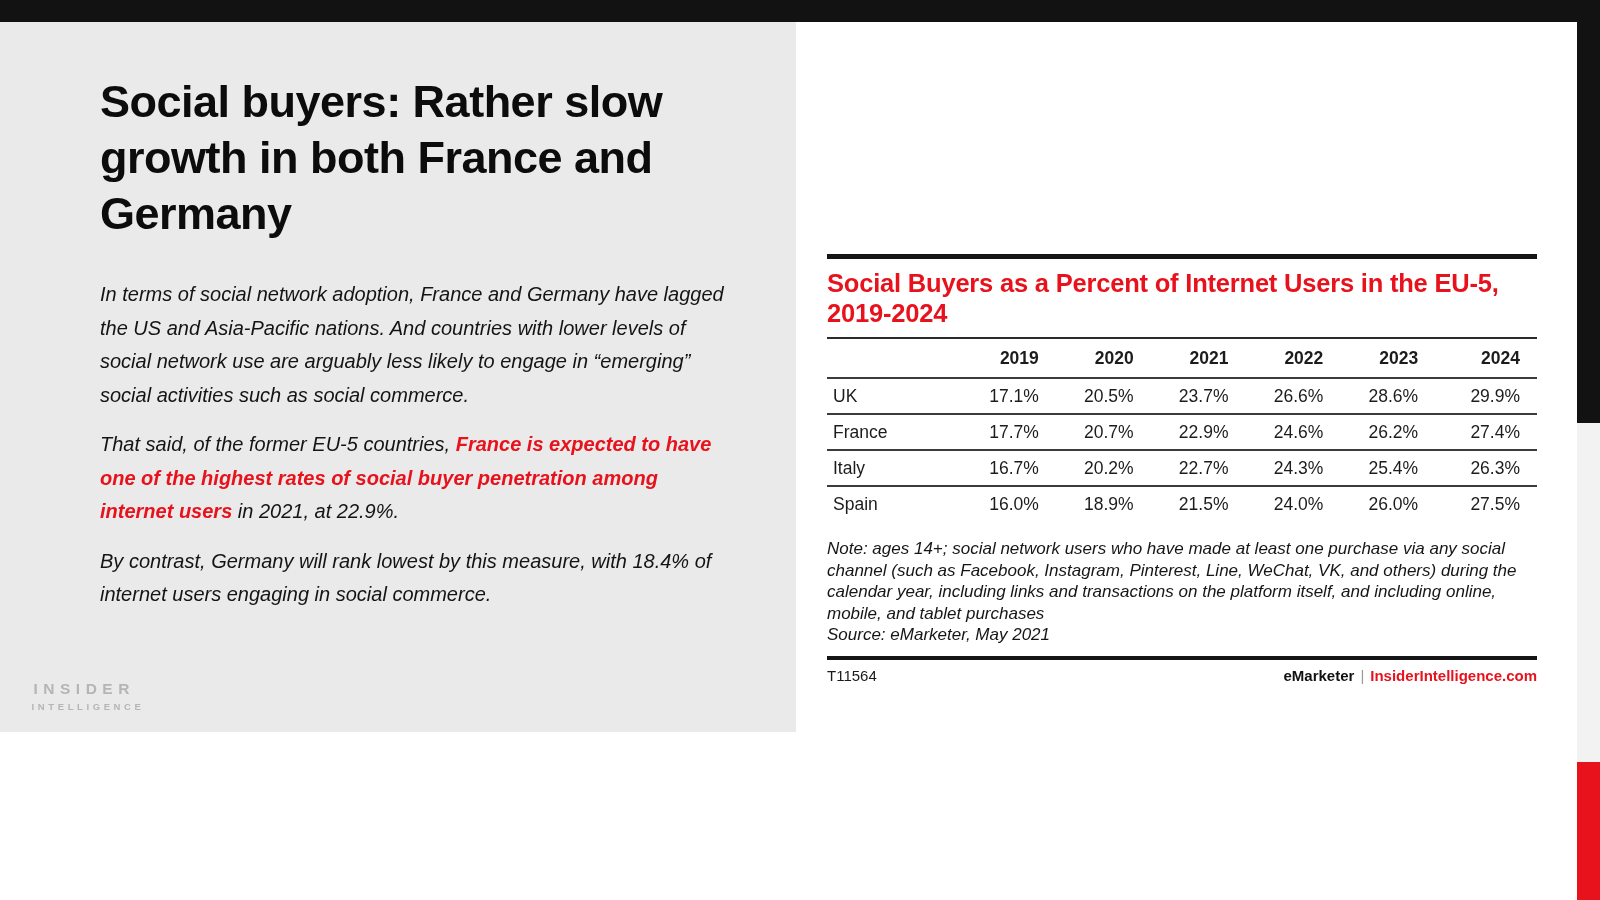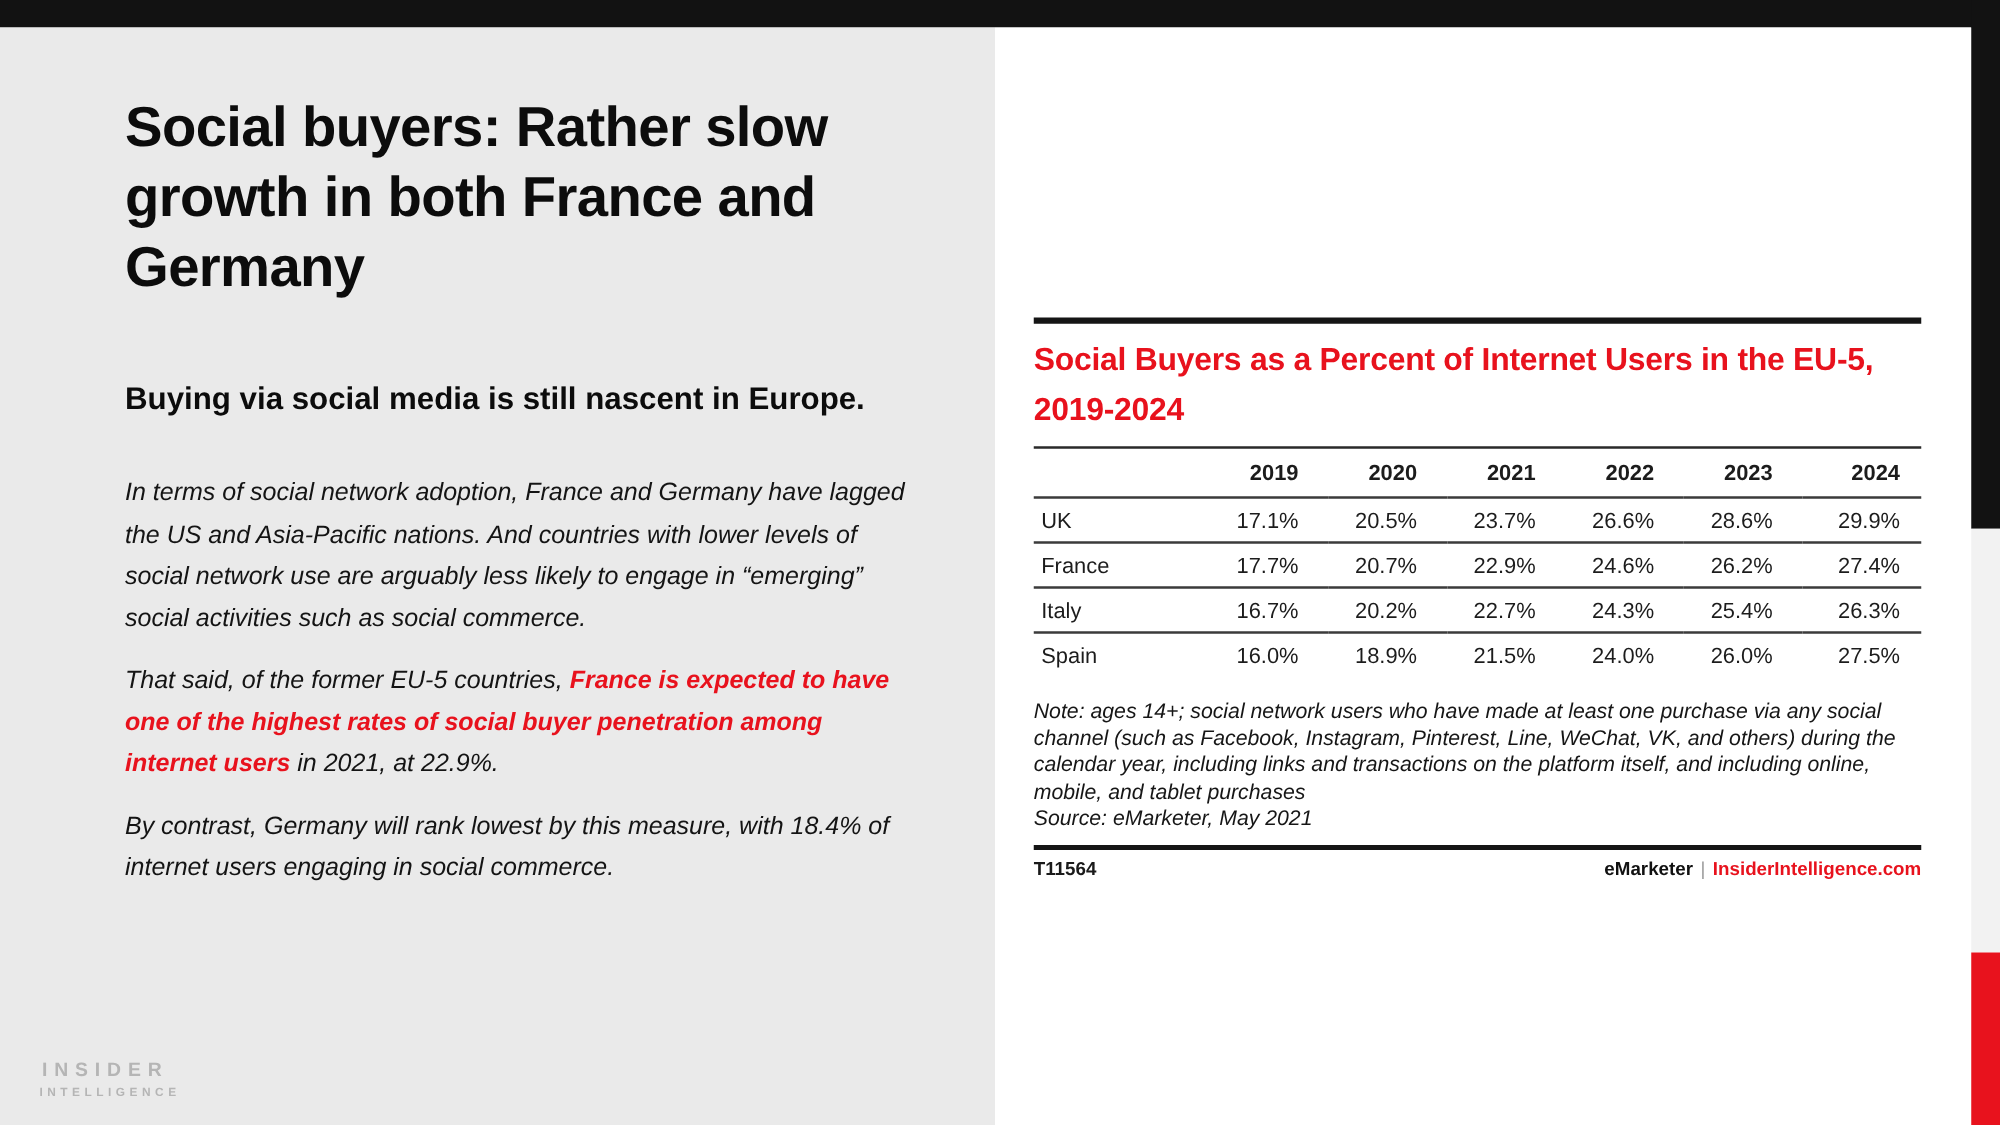--- a/index.html
+++ b/index.html
@@ -14,21 +14,21 @@
   }
   
   .topbar {
     position: absolute; left: 0; top: 0;
     width: 1600px; height: 22px;
     background: var(--bar-black, #121212);
   }
   
   .left-panel {
     position: absolute; left: 0; top: 22px;
-    width: 796px; height: 878px;
+    width: 796px; height: 710px;
     background: var(--panel-gray, #eaeaea);
   }
   .left-inner { padding: 52px 0 0 100px; }
   .slide-title {
     margin: 0;
     width: 565px;
     font-size: 45px;
     line-height: 56px;
     font-weight: bold;
     letter-spacing: -0.5px;
@@ -78,21 +78,21 @@
     background: #ffffff;
   }
   .chart {
     position: absolute; left: 31px; top: 232px;
     width: 710px;
   }
   .rule-top { height: 5px; background: #151515; }
   .chart-title {
     margin: 9px 0 0 0;
     font-size: 25.5px;
-    line-height: 40px;
+    line-height: 30px;
     font-weight: bold;
     letter-spacing: -0.2px;
     color: var(--accent-red, #e8121d);
   }
   .rule-thin { height: 2px; background: #2a2a2a; margin-top: 9px; }
   table.data {
     width: 100%;
     table-layout: fixed;
     border-collapse: collapse;
     font-size: 17.5px;
@@ -117,21 +117,21 @@
     line-height: 21.5px;
     font-style: italic;
     color: #161616;
   }
   .source { margin-top: 0; }
   .rule-bottom { height: 4px; background: #151515; margin-top: 10px; }
   .chart-footer {
     display: flex; justify-content: space-between; align-items: baseline;
     margin-top: 7px; font-size: 15px;
   }
-  .chart-id { font-weight: bold; color: #1a1a1a; }
+  .chart-id { font-weight: normal; color: #1a1a1a; }
   .brand-em { font-weight: bold; color: #111; }
   .brand-sep { color: #999; margin: 0 6px; font-weight: normal; }
   .brand-ii { font-weight: bold; color: var(--accent-red, #e8121d); text-decoration: none; cursor: pointer; }
   
   .edge-black {
     position: absolute; left: 1577px; top: 0;
     width: 23px; height: 423px; background: var(--bar-black, #121212);
   }
   .edge-gray {
     position: absolute; left: 1577px; top: 423px;
@@ -145,21 +145,20 @@
 </head>
 <body>
 
 <div class="slide">
 
   <div class="topbar"></div>
 
   <section class="left-panel">
     <div class="left-inner">
       <h1 class="slide-title">Social buyers: Rather slow growth in both France and Germany</h1>
-      <h2 class="slide-subtitle">Buying via social media is still nascent in Europe.</h2>
       <p class="body-para first">In terms of social network adoption, France and Germany have lagged the US and Asia-Pacific nations. And countries with lower levels of social network use are arguably less likely to engage in “emerging” social activities such as social commerce.</p>
       <p class="body-para"><span>That said, of the former EU-5 countries, </span><span class="hl">France is expected to have one of the highest rates of social buyer penetration among internet users</span><span> in 2021, at 22.9%.</span></p>
       <p class="body-para">By contrast, Germany will rank lowest by this measure, with 18.4% of internet users engaging in social commerce.</p>
     </div>
     <div class="logo">
       <div class="logo-line1">INSIDER</div>
       <div class="logo-line2">INTELLIGENCE</div>
     </div>
   </section>
 

